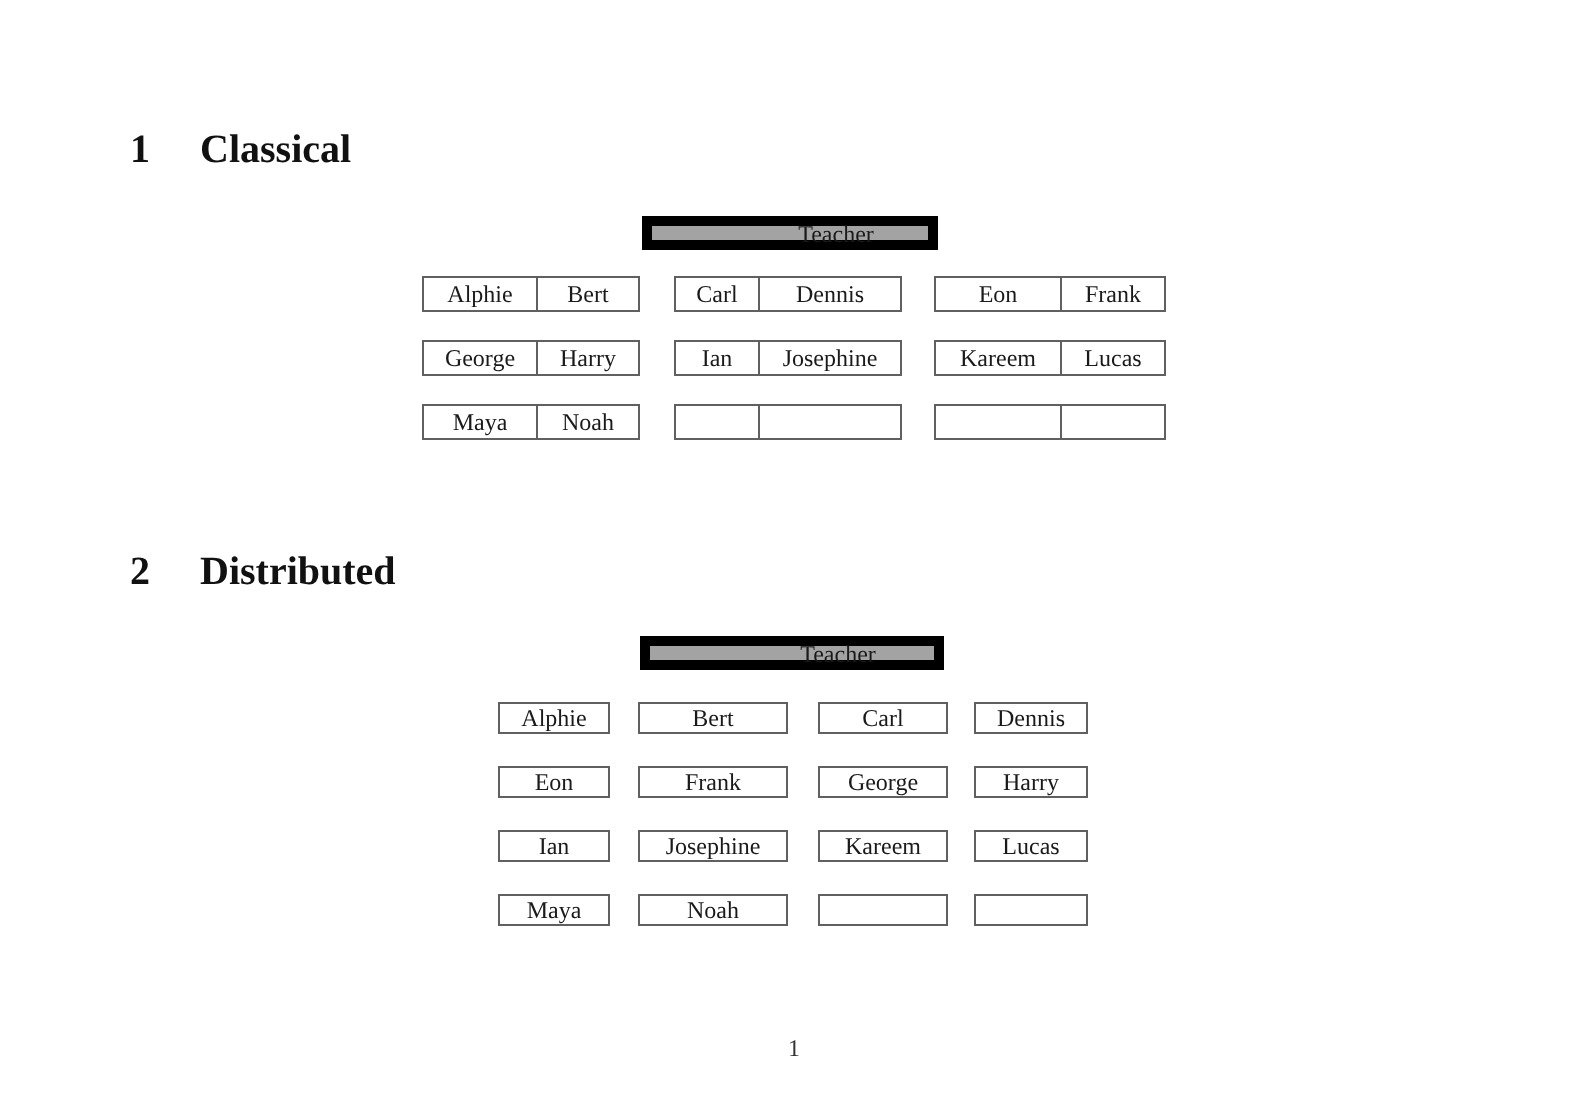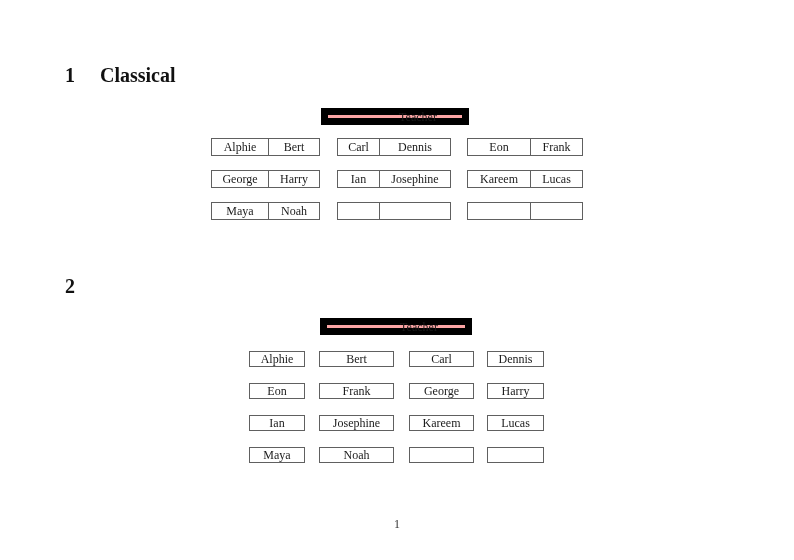--- a/index.html
+++ b/index.html
@@ -21,22 +21,22 @@
     line-height: 22px;
     color: #111;
   }
   .heading .sec-num { width: 35px; }
   .h-classical   { top: 64px; }
   .h-distributed { top: 275px; }
 
   .tbox {
     position: absolute;
     box-sizing: border-box;
-    border: 7px solid #000000;
-    background: #fca5a5;
+    border: 5px solid #000000;
+    background: #a3a3a3;
     display: flex;
     align-items: center;
     justify-content: center;
     font-size: 12px;
     line-height: 12px;
     padding-left: 46px;
   }
   .s1-teacher { left: 321px; top: 108px; width: 148px; height: 17px; }
   .s2-teacher { left: 320px; top: 318px; width: 152px; height: 17px; }
 
@@ -145,20 +145,21 @@
     <span class="seat sa"></span>
     <span class="seat sb"></span>
   </div>
   <div class="desk s1r3 s1d3">
     <span class="seat sa"></span>
     <span class="seat sb"></span>
   </div>
 
   <div class="heading h-distributed">
     <span class="sec-num">2</span>
+    <span class="sec-title">Distributed</span>
   </div>
 
   <div class="tbox s2-teacher">Teacher</div>
 
   <div class="sbox s2r1 s2c1">Alphie</div>
   <div class="sbox s2r1 s2c2">Bert</div>
   <div class="sbox s2r1 s2c3">Carl</div>
   <div class="sbox s2r1 s2c4">Dennis</div>
 
   <div class="sbox s2r2 s2c1">Eon</div>

